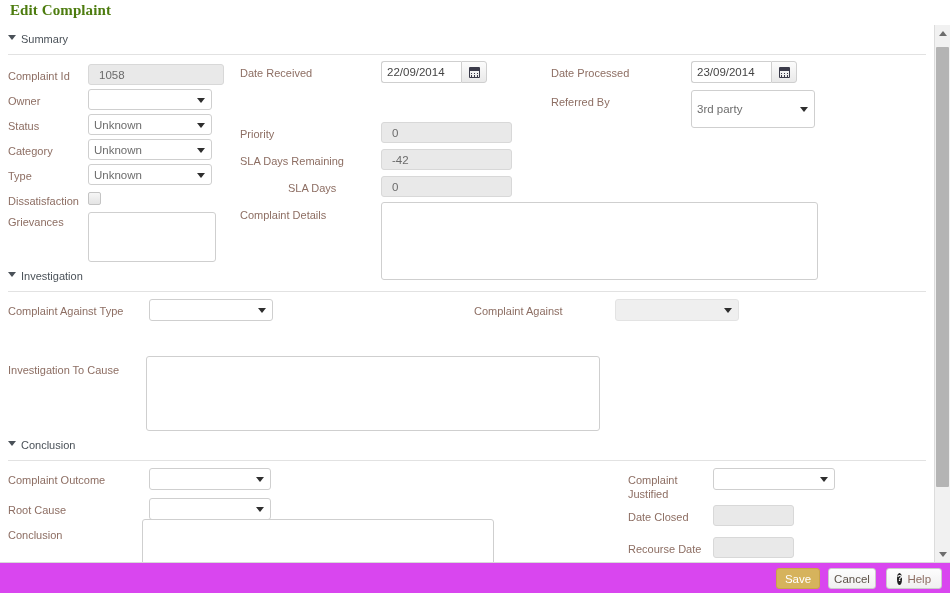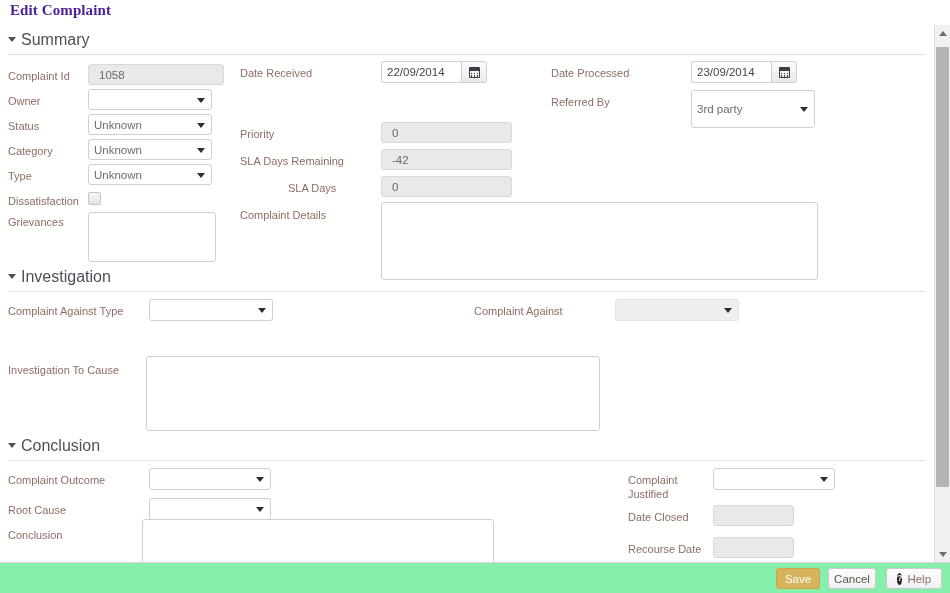--- a/index.html
+++ b/index.html
@@ -24,21 +24,21 @@
   }
 
   
   .page-title {
     position: absolute;
     left: 10px;
     top: 2px;
     font-family: "Liberation Serif", serif;
     font-size: 15px;
     font-weight: bold;
-    color: #4c1d95;
+    color: #4d7c0f;
     letter-spacing: .1px;
   }
 
   
   .form-viewport {
     position: absolute;
     left: 0;
     top: 25px;
     width: 934px;
     height: 537px;
@@ -65,21 +65,21 @@
     width: 0; height: 0;
     border-left: 4px solid transparent;
     border-right: 4px solid transparent;
     border-top: 5px solid #4a5158;
     vertical-align: middle;
     margin-right: 5px;
     position: relative;
     top: -1px;
   }
   .section-head .sec-label {
-    font-size: 16px;
+    font-size: 11px;
     color: #4a5158;
     font-family: "Liberation Sans", sans-serif;
     vertical-align: middle;
   }
 
   
   .flabel {
     position: absolute;
     font-size: 11px;
     color: #8d6e63;
@@ -255,21 +255,21 @@
     cursor: pointer;
   }
 
   
   .footer {
     position: absolute;
     left: 0;
     bottom: 0;
     width: 950px;
     height: 31px;
-    background: #86efac;
+    background: #d946ef;
     border-top: 1px solid #d9d9d9;
     box-sizing: border-box;
   }
   .btn {
     position: absolute;
     top: 5px;
     height: 21px;
     box-sizing: border-box;
     border-radius: 3px;
     font-family: "Liberation Sans", sans-serif;

